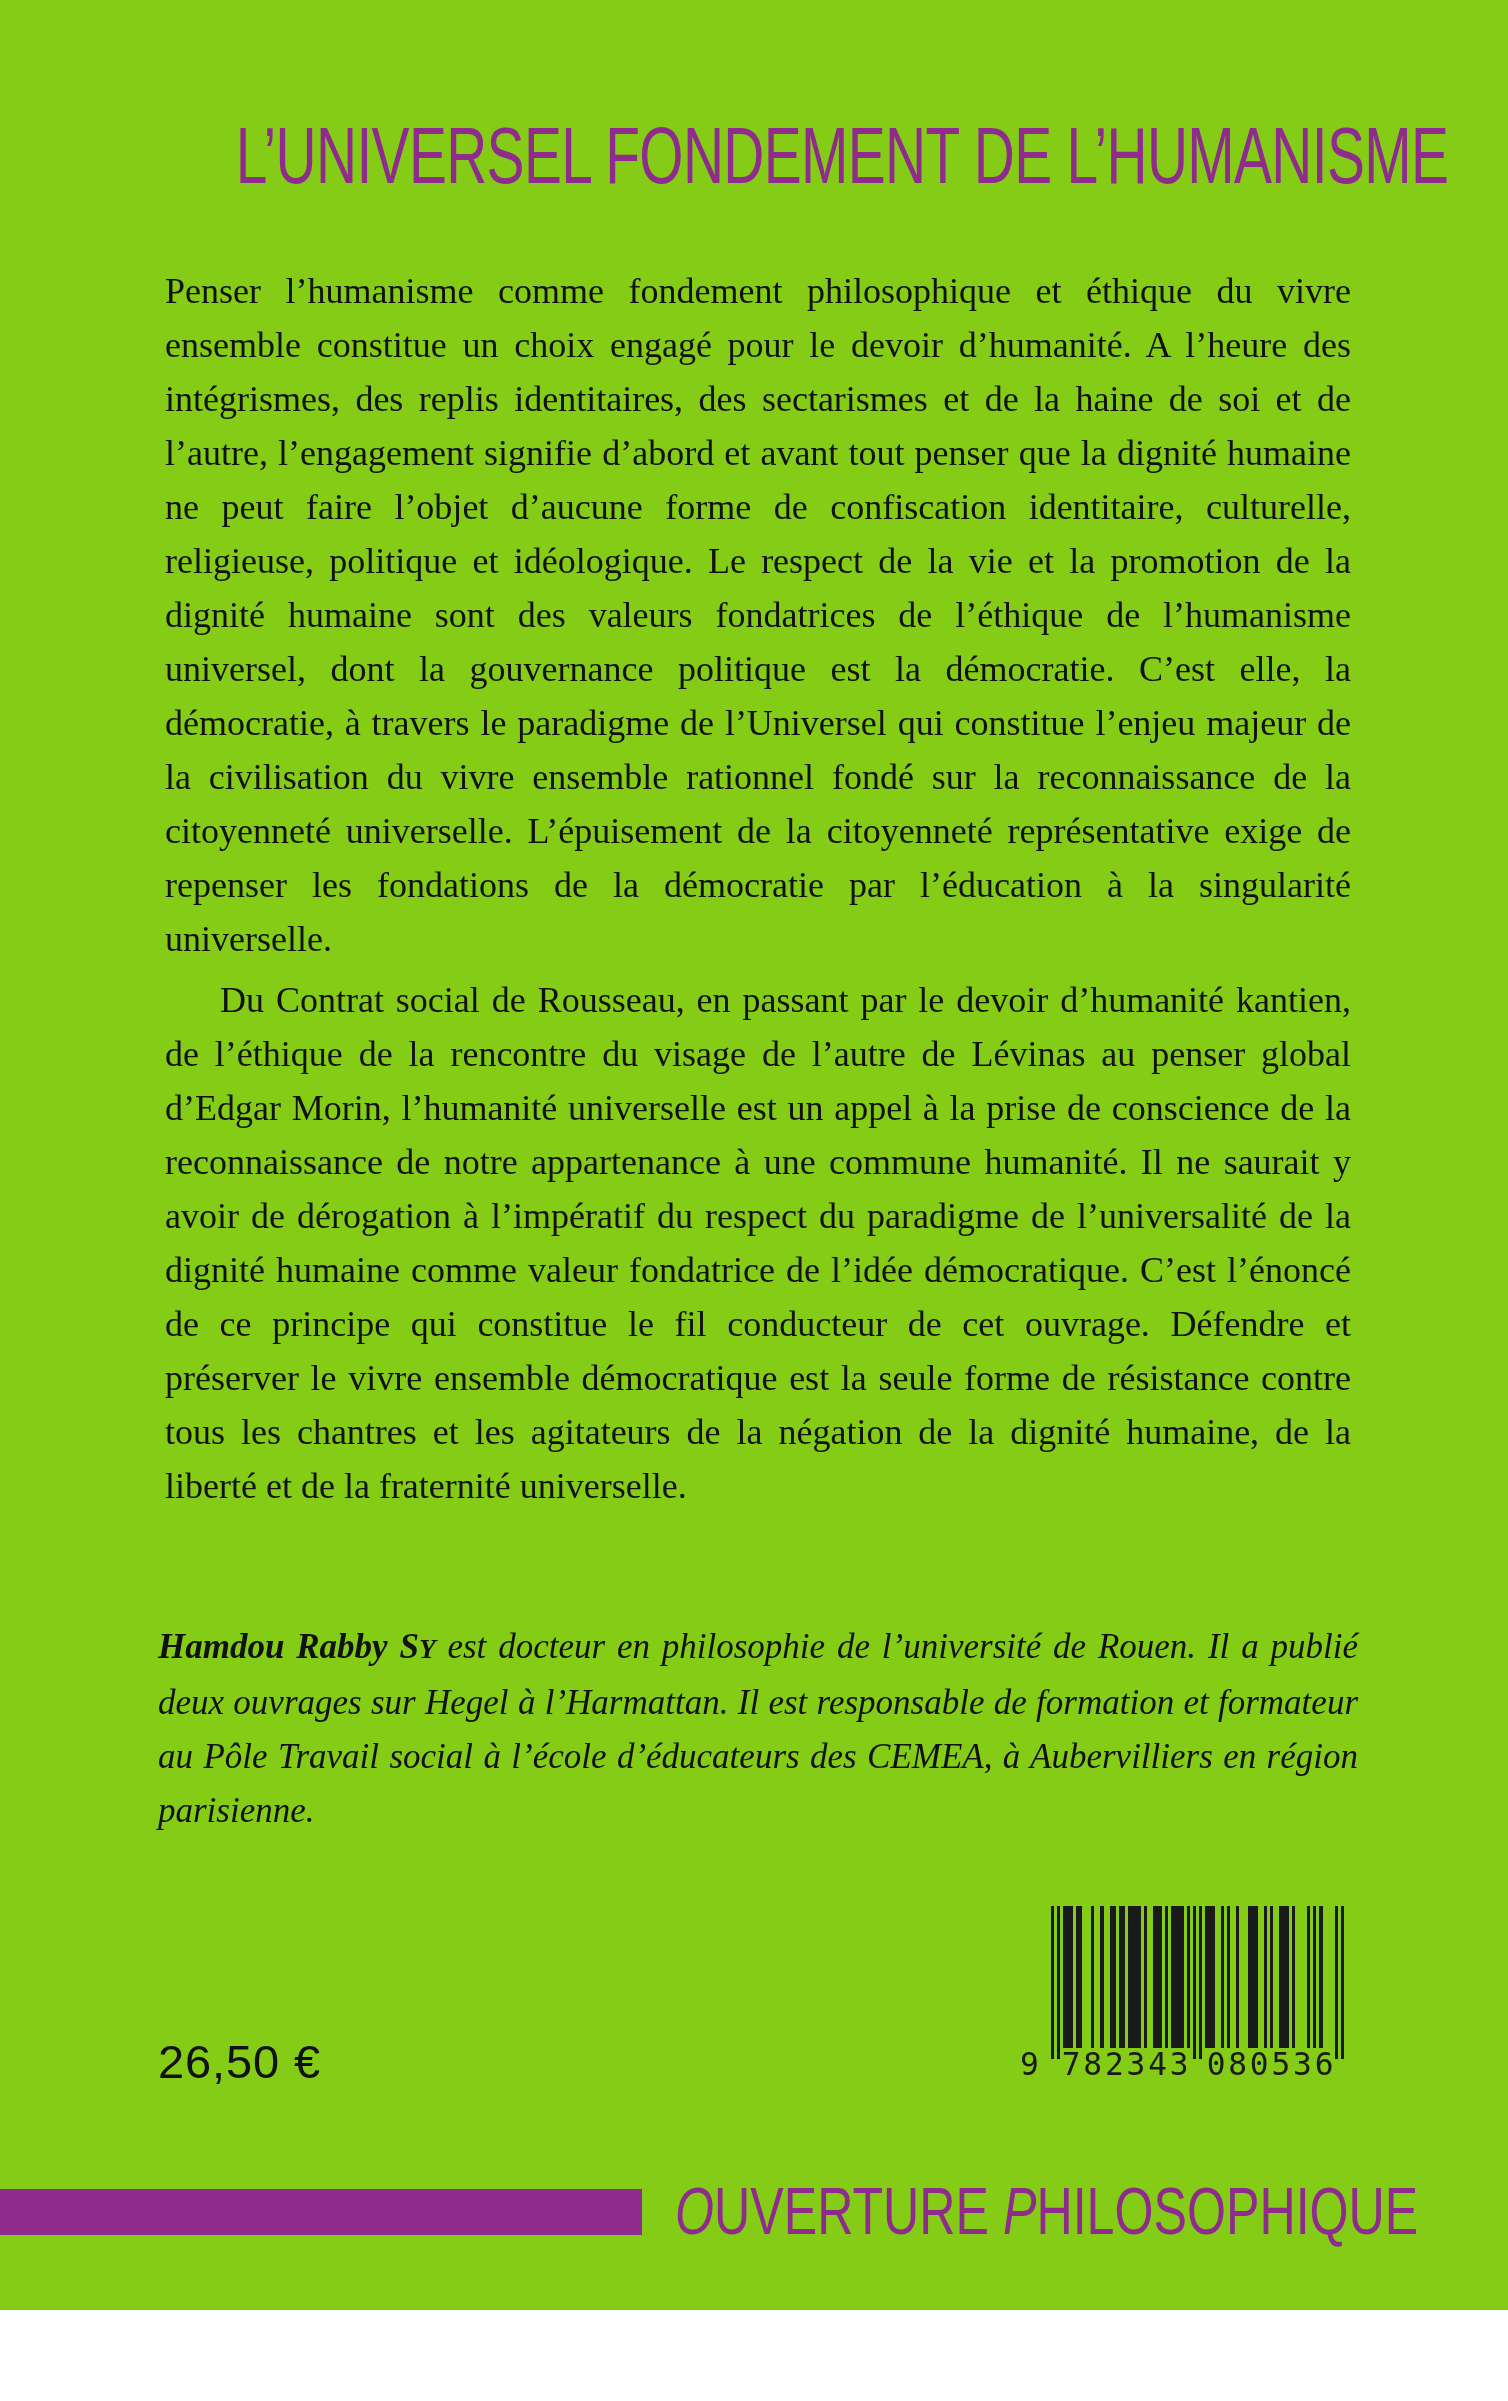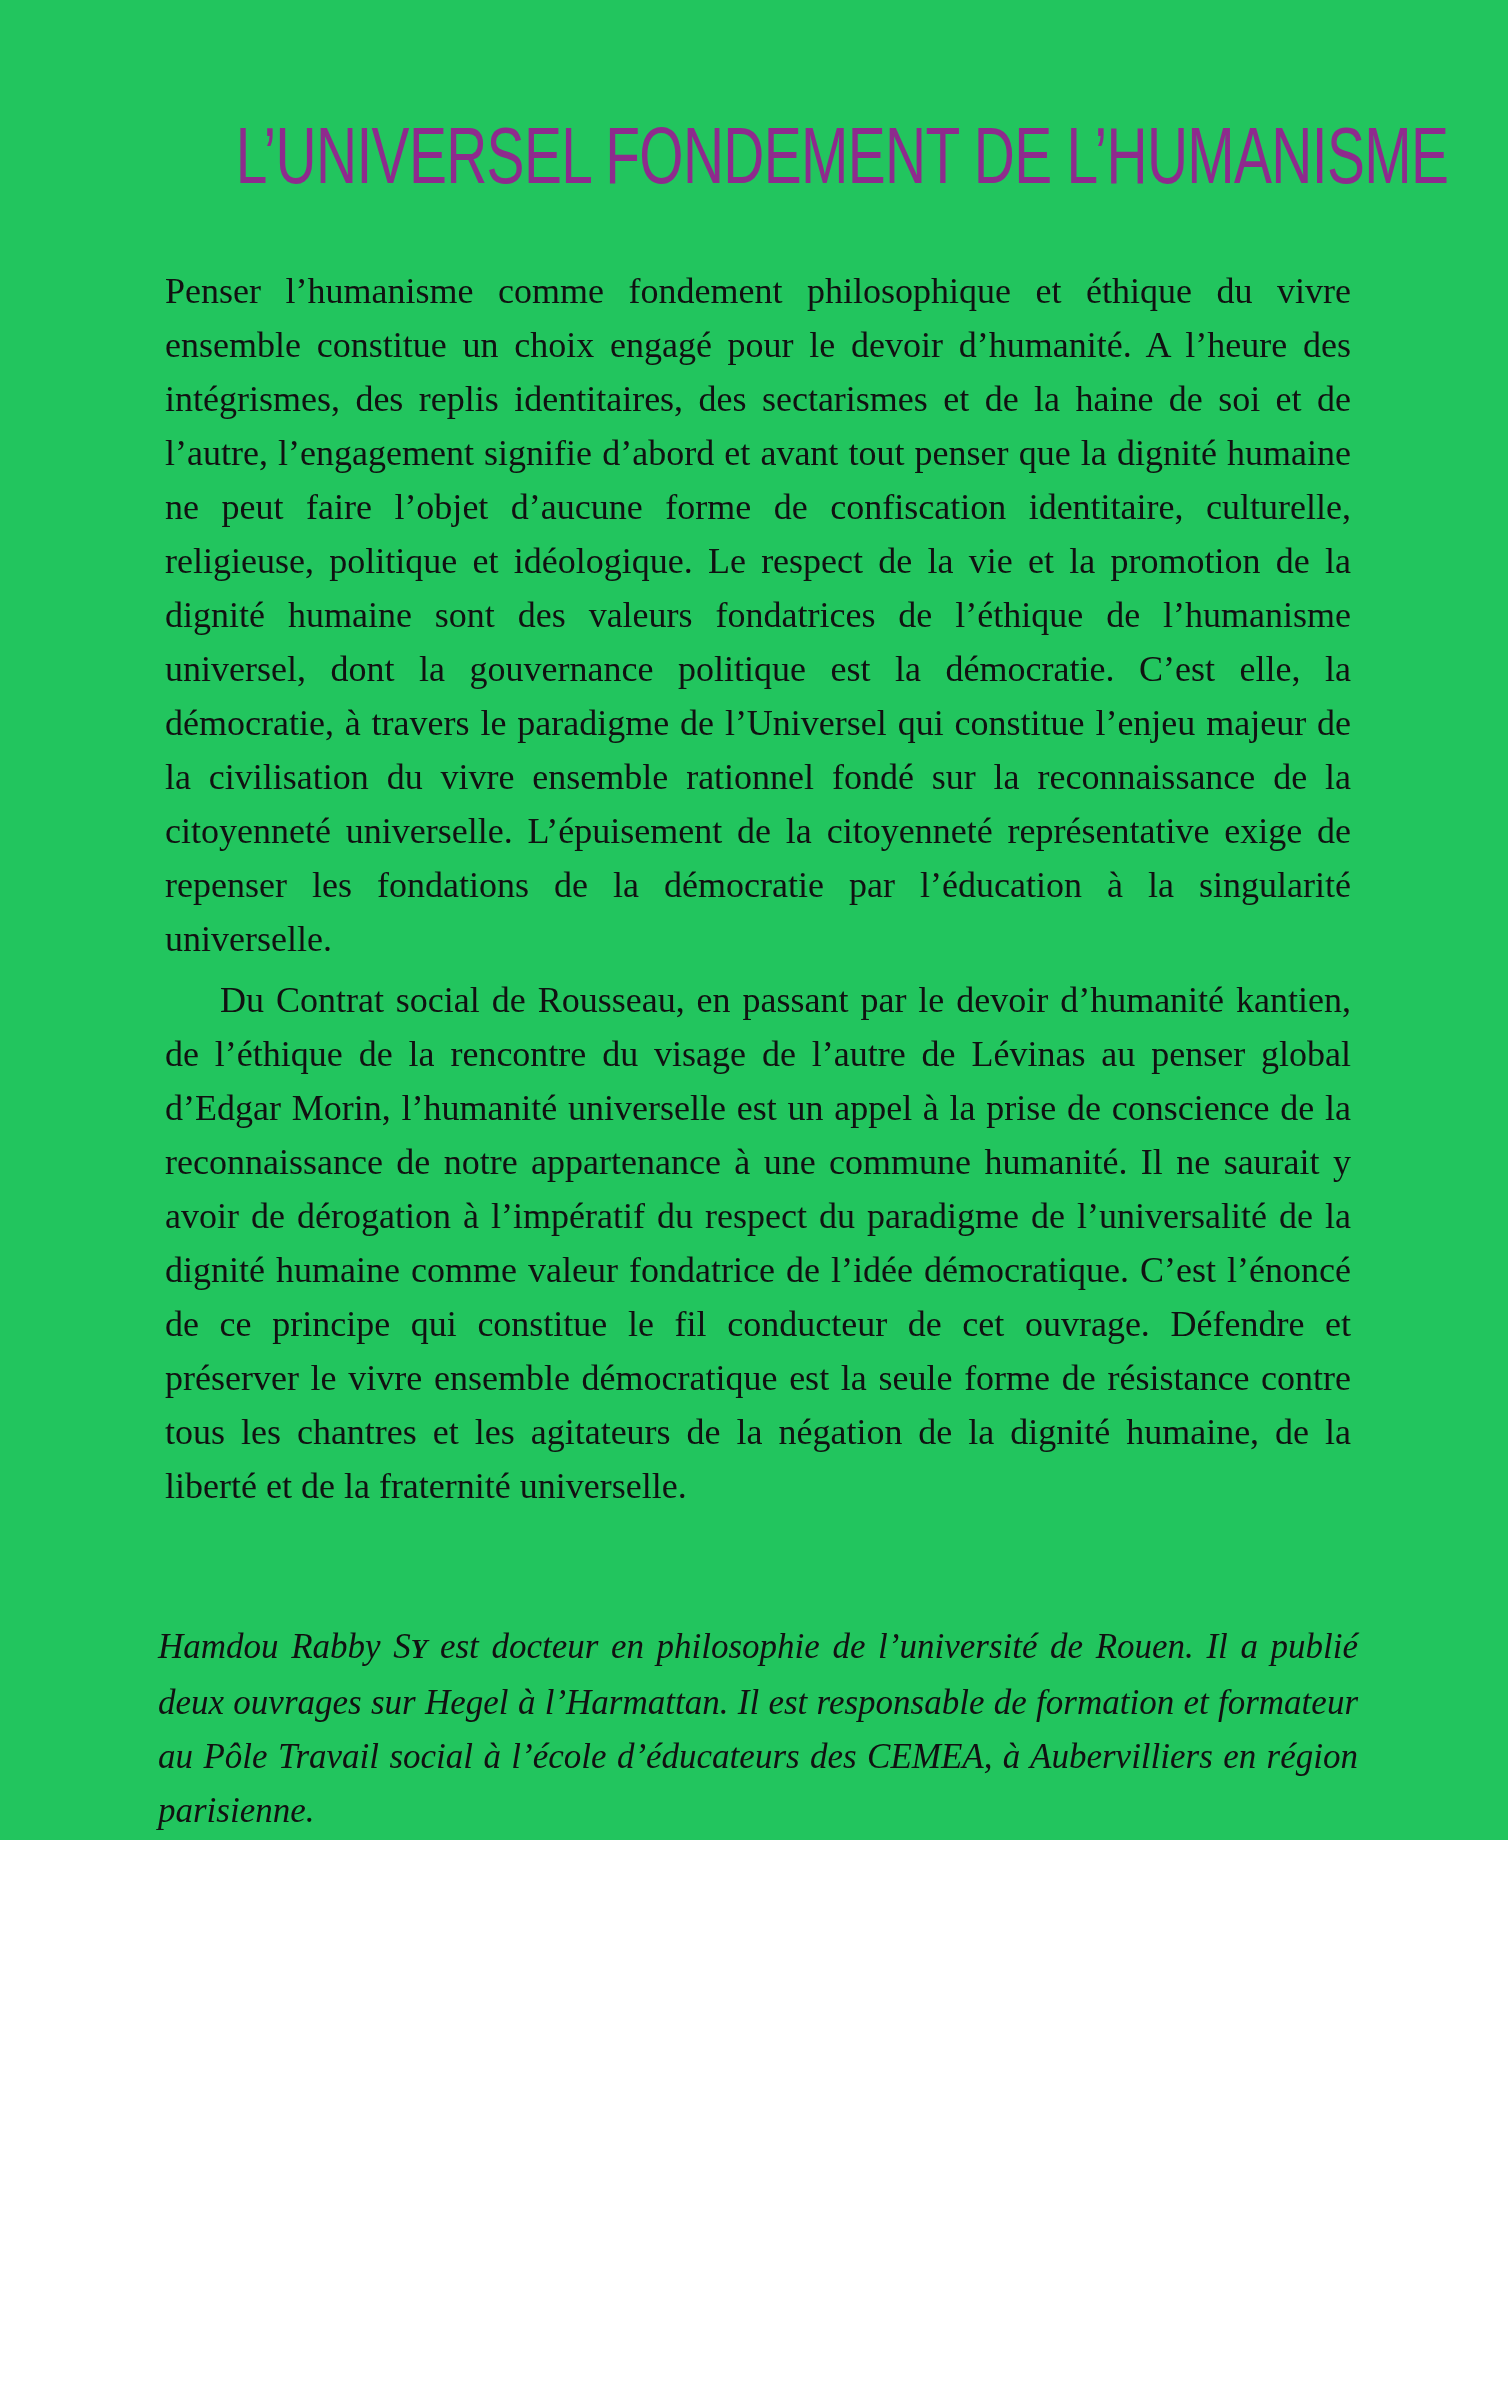--- a/index.html
+++ b/index.html
@@ -1,23 +1,23 @@
 <!DOCTYPE html>
 <html style="--purple: #8e2b8d;font-size:15px"><head>
 <meta charset="utf-8">
 <style>
   :root { --purple: #8e2b8d; }
   * { box-sizing: border-box; }
   html, body { margin: 0; padding: 0; background: #ffffff; }
   .page {
     position: relative;
     width: 1508px;
-    height: 1840px;
+    height: 2310px;
     margin: 0 auto;
-    background: #22c55e;
+    background: #84cc16;
     overflow: hidden;
     font-family: "Liberation Serif", serif;
     color: #1a1a1a;
   }
 
   
   .title-wrap {
     position: absolute;
     top: 112px;
     left: 0;
@@ -58,21 +58,21 @@
     position: absolute;
     left: 158px;
     top: 1620px;
     width: 1200px;
     font-style: italic;
     font-size: 35px;
     line-height: 54px;
     text-align: justify;
     color: #111;
   }
-  .bio .bio-name { font-weight: normal; }
+  .bio .bio-name { font-weight: bold; }
   .bio .bio-name-sc { font-weight: bold; font-size: 0.78em; }
 
   
   .isbn {
     position: absolute;
     left: 163px;
     top: 1987px;
     font-size: 35px;
     line-height: 42px;
     color: #222;

